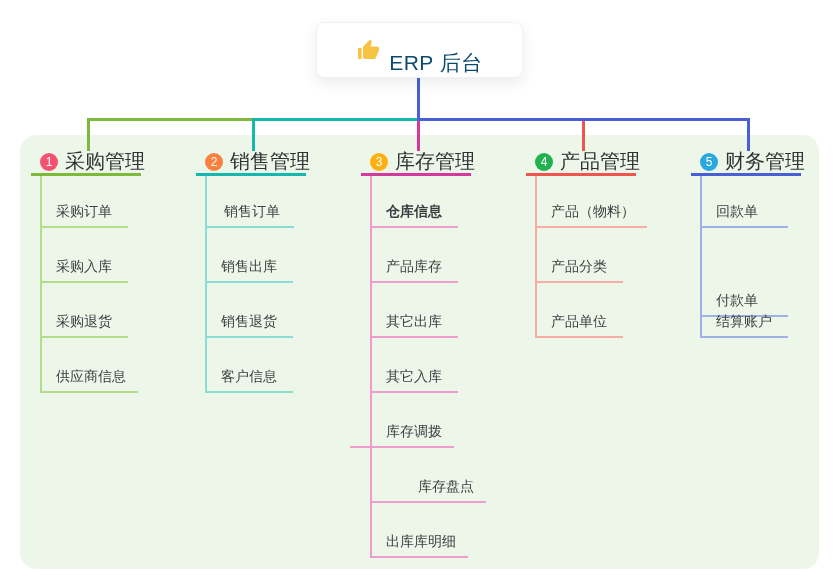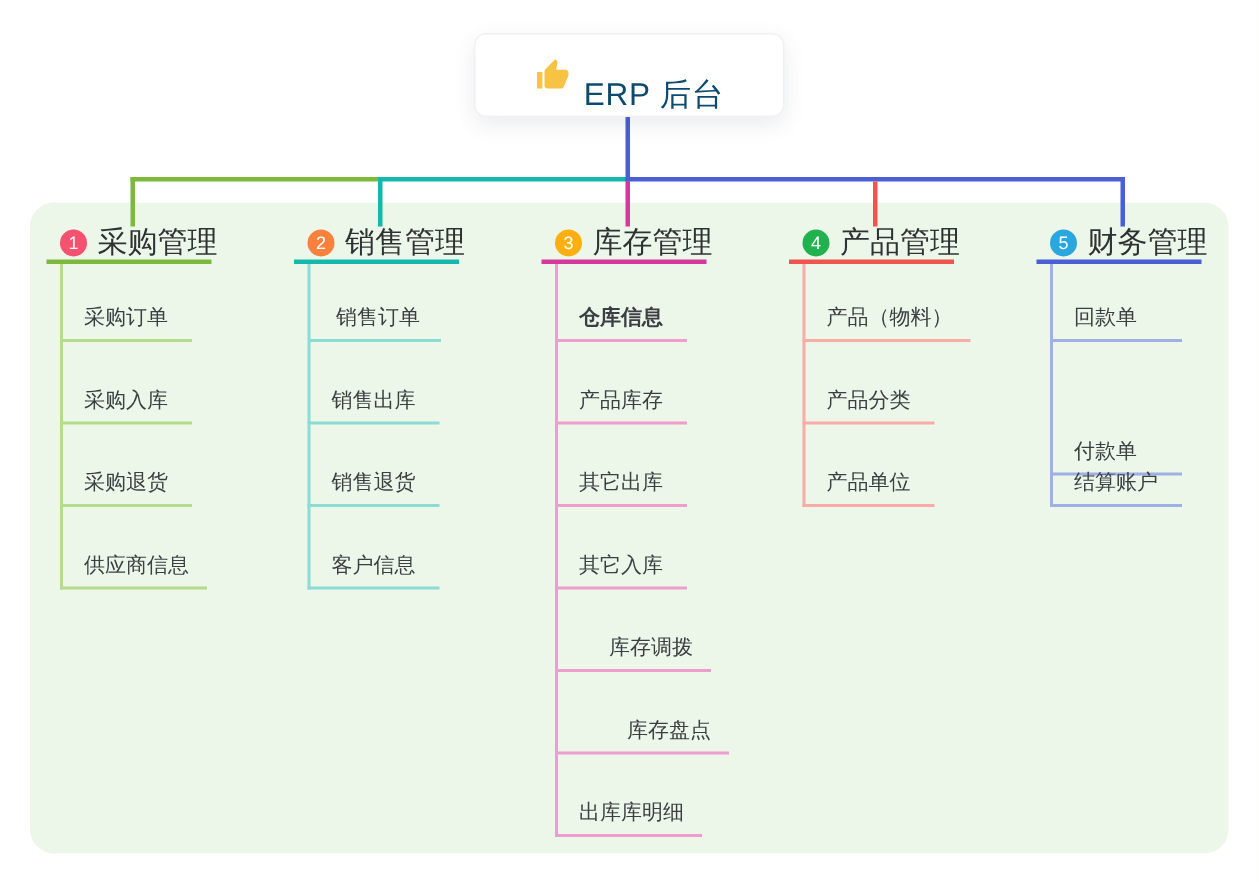--- a/index.html
+++ b/index.html
@@ -129,21 +129,21 @@
       <div class="branch-header" style="left: 361px; top: 150px; width: 110px;">
         <div class="badge" style="background: rgb(255, 175, 16); position: static;">3</div>
         <div class="branch-label" style="position: static;">库存管理</div>
       </div>
       <div style="position: absolute; left: 361px; top: 173px; width: 110px; height: 3px; background: rgb(212, 57, 155);"></div>
       <div style="position: absolute; left: 370px; top: 176px; width: 2px; height: 382px; background: rgb(239, 156, 207);"></div>
       <div class="child-node" style="left: 370px; top: 202px; border-bottom: 2px solid rgb(239, 156, 207); font-weight: bold;">仓库信息</div>
       <div class="child-node" style="left: 370px; top: 257px; border-bottom: 2px solid rgb(239, 156, 207);">产品库存</div>
       <div class="child-node" style="left: 370px; top: 312px; border-bottom: 2px solid rgb(239, 156, 207);">其它出库</div>
       <div class="child-node" style="left: 370px; top: 367px; border-bottom: 2px solid rgb(239, 156, 207);">其它入库</div>
-      <div class="child-node" style="left: 370px; top: 422px; border-bottom: 2px solid rgb(239, 156, 207); padding-left: 36px;">库存调拨</div>
+      <div class="child-node" style="left: 350px; top: 422px; border-bottom: 2px solid rgb(239, 156, 207); padding-left: 36px;">库存调拨</div>
       <div class="child-node" style="left: 370px; top: 477px; border-bottom: 2px solid rgb(239, 156, 207); padding-left: 48px;">库存盘点</div>
       <div class="child-node" style="left: 370px; top: 532px; border-bottom: 2px solid rgb(239, 156, 207);">出库库明细</div>
       <div class="branch-header" style="left: 526px; top: 150px; width: 110px;">
         <div class="badge" style="background: rgb(33, 178, 79); position: static;">4</div>
         <div class="branch-label" style="position: static;">产品管理</div>
       </div>
       <div style="position: absolute; left: 526px; top: 173px; width: 110px; height: 3px; background: rgb(240, 84, 79);"></div>
       <div style="position: absolute; left: 535px; top: 176px; width: 2px; height: 162px; background: rgb(248, 171, 167);"></div>
       <div class="child-node" style="left: 535px; top: 202px; border-bottom: 2px solid rgb(248, 171, 167);">产品（物料）</div>
       <div class="child-node" style="left: 535px; top: 257px; border-bottom: 2px solid rgb(248, 171, 167);">产品分类</div>

